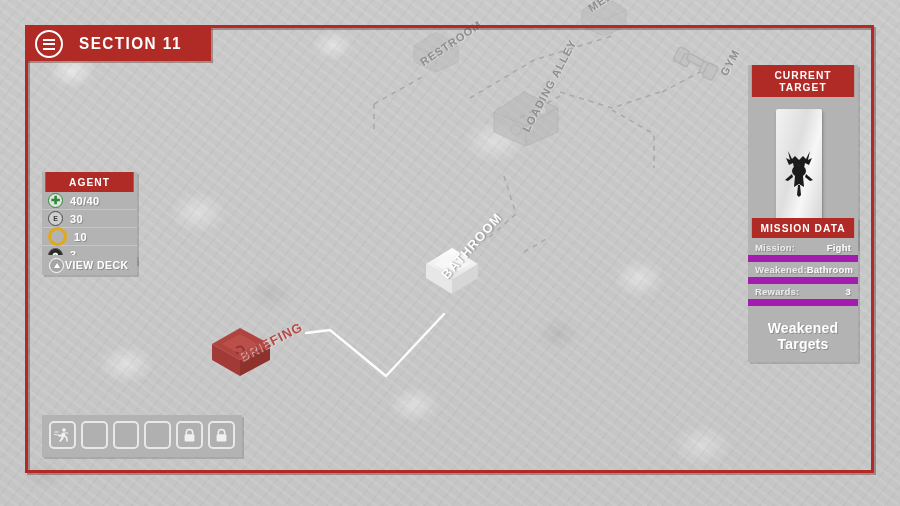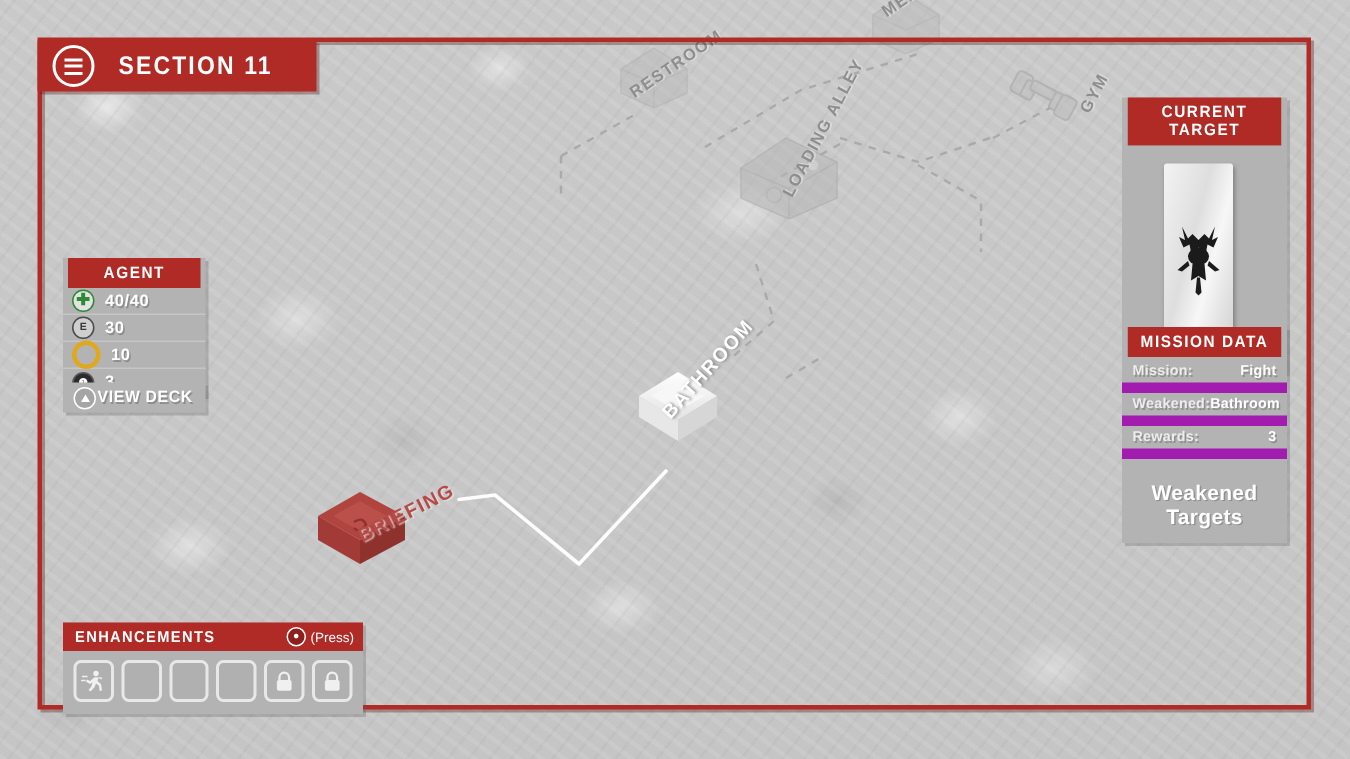--- a/index.html
+++ b/index.html
@@ -338,27 +338,20 @@
       <span class="md-key">Rewards:</span>
       <span class="md-val">3</span>
     </div>
 
 
     <div id="mission-note">Weakened Targets</div>
   </div>
 </div>
 
 <div class="panel" id="enhancements">
-  <div id="enh-head">
-    <div id="enh-title">ENHANCEMENTS</div>
-    <div id="enh-press">
-      <div class="pad">●</div>
-      <div class="txt">(Press)</div>
-    </div>
-  </div>
   <div id="enh-slots">
 
     <div class="slot">
       <svg width="16" height="16" viewBox="0 0 16 16">
         <g fill="#f0f0f0">
           <circle cx="10" cy="3" r="1.8"></circle>
           <path d="M9 5.5 L6 8 L4 7 L3.2 8.4 L6 10 L7.6 8.8 L7 11.5 L5 14 L6.4 15 L9 12.2 L10 9.6 L12 11.2 L12.4 14.6 L14 14.4 L13.4 10.2 L11 8 L11.6 6 L13.6 7 L14.2 5.6 Z"></path>
         </g>
         <g stroke="#f0f0f0" stroke-width="1" stroke-linecap="round">
           <line x1="1" y1="5" x2="4" y2="5"></line>

